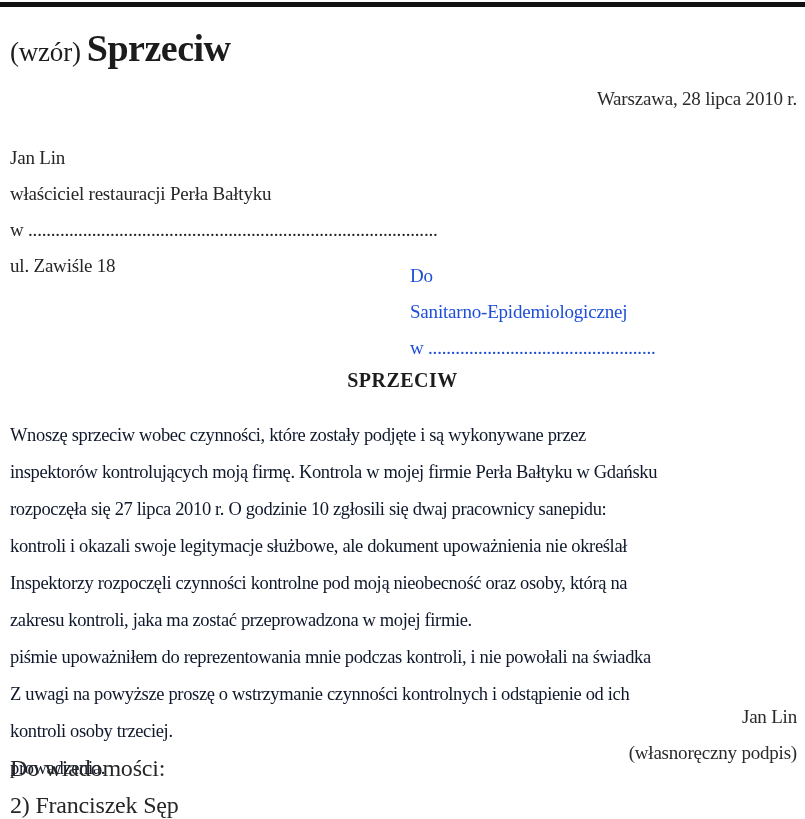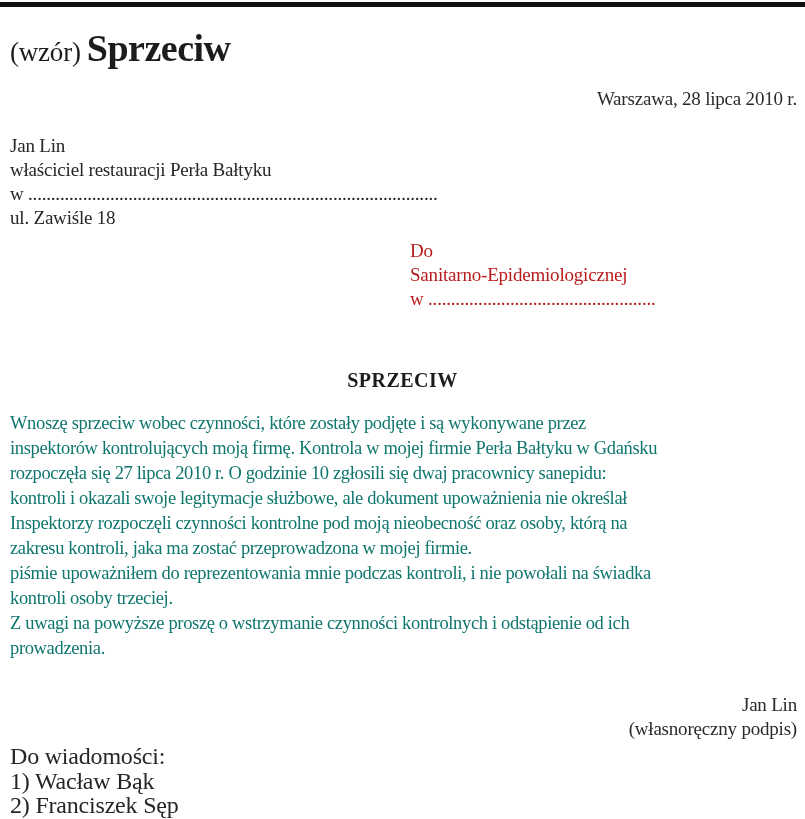--- a/index.html
+++ b/index.html
@@ -54,48 +54,49 @@
   .sender-block {
     position: absolute;
     top: 134px;
     left: 10px;
     font-size: 19px;
     line-height: 24px;
     color: #262626;
   }
   .recipient-block {
     position: absolute;
-    top: 239px;
+    top: 252px;
     left: 410px;
     font-size: 19px;
     line-height: 24px;
-    color: #b91c1c;
+    color: #1d4ed8;
   }
   .block-line {
     white-space: nowrap;
+    margin-top: 12px;
   }
   .subject-heading {
     position: absolute;
     top: 369px;
     left: 0;
     width: 805px;
     text-align: center;
     font-size: 20px;
     font-weight: 700;
     letter-spacing: 0.5px;
     color: #1c1c1c;
   }
   .body-block {
     position: absolute;
     top: 411px;
     left: 10px;
     width: 792px;
     font-size: 18.5px;
     line-height: 25px;
-    color: #0f766e;
+    color: #0f172a;
     letter-spacing: -0.35px;
   }
   .signature-block {
     position: absolute;
     top: 693px;
     right: 8px;
     text-align: right;
     font-size: 19px;
     line-height: 24px;
     color: #2a2a2a;
@@ -138,29 +139,28 @@
   <div class="subject-heading">SPRZECIW</div>
 
   <div class="body-block">
     <div class="block-line">Wnoszę sprzeciw wobec czynności, które zostały podjęte i są wykonywane przez</div>
     <div class="block-line">inspektorów kontrolujących moją firmę. Kontrola w mojej firmie Perła Bałtyku w Gdańsku</div>
     <div class="block-line">rozpoczęła się 27 lipca 2010 r. O godzinie 10 zgłosili się dwaj pracownicy sanepidu:</div>
     <div class="block-line">kontroli i okazali swoje legitymacje służbowe, ale dokument upoważnienia nie określał</div>
     <div class="block-line">Inspektorzy rozpoczęli czynności kontrolne pod moją nieobecność oraz osoby, którą na</div>
     <div class="block-line">zakresu kontroli, jaka ma zostać przeprowadzona w mojej firmie.</div>
     <div class="block-line">piśmie upoważniłem do reprezentowania mnie podczas kontroli, i nie powołali na świadka</div>
+    <div class="block-line">Z uwagi na powyższe proszę o wstrzymanie czynności kontrolnych i odstąpienie od ich</div>
     <div class="block-line">kontroli osoby trzeciej.</div>
-    <div class="block-line">Z uwagi na powyższe proszę o wstrzymanie czynności kontrolnych i odstąpienie od ich</div>
     <div class="block-line">prowadzenia.</div>
   </div>
 
   <div class="signature-block">
     <div class="block-line">Jan Lin</div>
     <div class="block-line">(własnoręczny podpis)</div>
   </div>
 
   <div class="cc-block">
     <div class="block-line">Do wiadomości:</div>
-    <div class="block-line">1) Wacław Bąk</div>
     <div class="block-line">2) Franciszek Sęp</div>
   </div>
 
 </div>
 
 </body></html>

